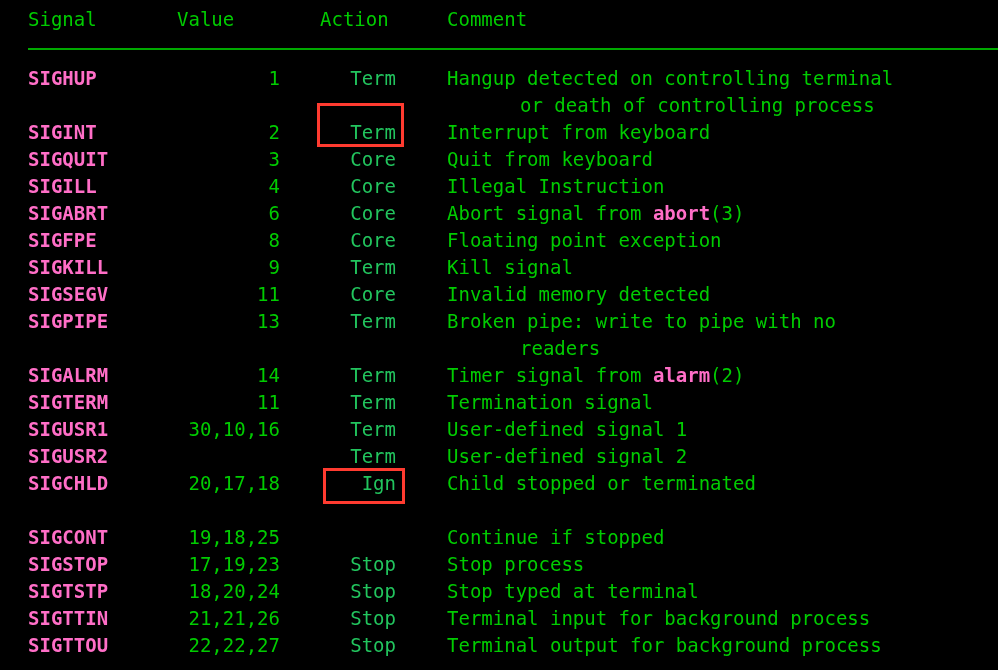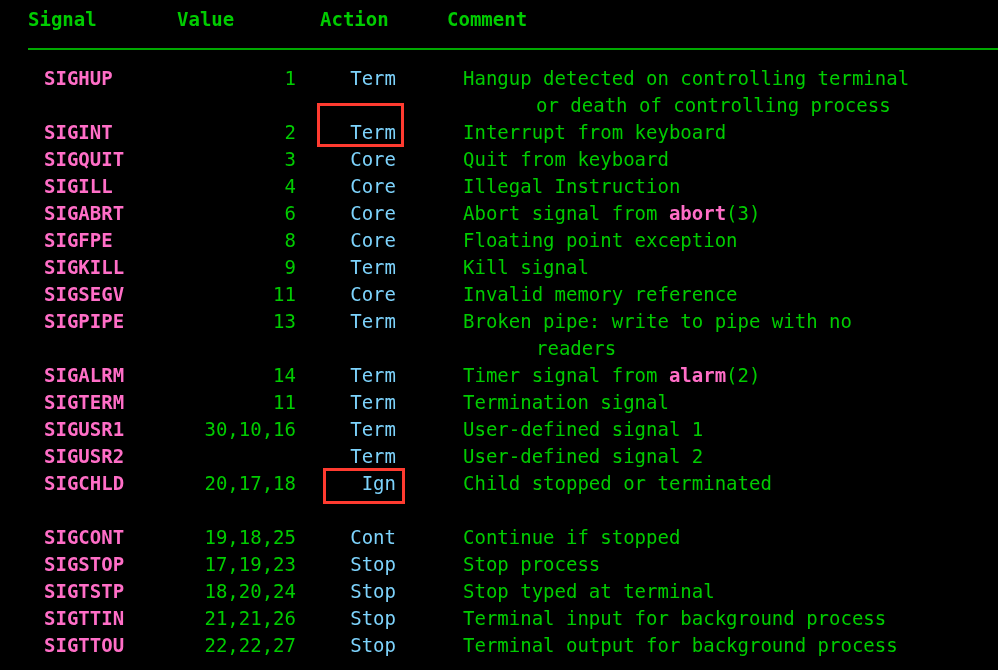--- a/index.html
+++ b/index.html
@@ -42,40 +42,39 @@
   .col-value {
     position: absolute;
     left: 28px;
     width: 252px;
     top: 0;
     text-align: right;
     color: #00cc00;
   }
   .col-action {
     position: absolute;
-    left: 16px;
+    left: 32px;
     width: 364px;
     top: 0;
     text-align: right;
-    color: #7dd3fc;
+    color: #22c55e;
   }
   .col-comment {
     position: absolute;
     left: 447px;
     top: 0;
     color: #00cc00;
   }
 
   
   .header-row {
     position: relative;
     height: 27px;
     white-space: pre;
     padding-top: 6px;
-    font-weight: bold;
   }
   .hdr {
     position: absolute;
     top: 6px;
     color: #00cc00;
   }
   .hdr-signal  { left: 28px; }
   .hdr-value   { left: 177px; }
   .hdr-action  { left: 320px; }
   .hdr-comment { left: 447px; }
@@ -88,21 +87,20 @@
     height: 2px;
     background: #00aa00;
   }
 
   
   #rows {
     position: absolute;
     left: 0;
     top: 65px;
     width: 878px;
-    padding-left: 16px;
   }
 
   
   .wrap-line {
     position: relative;
     height: 27px;
     white-space: pre;
     margin-left: 40px;
   }
   .wrap-line .col-comment {
@@ -157,30 +155,30 @@
 
   <div id="rows">
       <div class="row"><span class="col-signal">SIGHUP</span><span class="col-value">1</span><span class="col-action">Term</span><span class="col-comment">Hangup detected on controlling terminal</span></div>
       <div class="wrap-line"><span class="col-comment">or death of controlling process</span></div>
       <div class="row"><span class="col-signal">SIGINT</span><span class="col-value">2</span><span class="col-action">Term</span><span class="col-comment">Interrupt from keyboard</span></div>
       <div class="row"><span class="col-signal">SIGQUIT</span><span class="col-value">3</span><span class="col-action">Core</span><span class="col-comment">Quit from keyboard</span></div>
       <div class="row"><span class="col-signal">SIGILL</span><span class="col-value">4</span><span class="col-action">Core</span><span class="col-comment">Illegal Instruction</span></div>
       <div class="row"><span class="col-signal">SIGABRT</span><span class="col-value">6</span><span class="col-action">Core</span><span class="col-comment">Abort signal from <span class="ref">abort</span>(3)</span></div>
       <div class="row"><span class="col-signal">SIGFPE</span><span class="col-value">8</span><span class="col-action">Core</span><span class="col-comment">Floating point exception</span></div>
       <div class="row"><span class="col-signal">SIGKILL</span><span class="col-value">9</span><span class="col-action">Term</span><span class="col-comment">Kill signal</span></div>
-      <div class="row"><span class="col-signal">SIGSEGV</span><span class="col-value">11</span><span class="col-action">Core</span><span class="col-comment">Invalid memory reference</span></div>
+      <div class="row"><span class="col-signal">SIGSEGV</span><span class="col-value">11</span><span class="col-action">Core</span><span class="col-comment">Invalid memory detected</span></div>
       <div class="row"><span class="col-signal">SIGPIPE</span><span class="col-value">13</span><span class="col-action">Term</span><span class="col-comment">Broken pipe: write to pipe with no</span></div>
       <div class="wrap-line"><span class="col-comment">readers</span></div>
       <div class="row"><span class="col-signal">SIGALRM</span><span class="col-value">14</span><span class="col-action">Term</span><span class="col-comment">Timer signal from <span class="ref">alarm</span>(2)</span></div>
       <div class="row"><span class="col-signal">SIGTERM</span><span class="col-value">11</span><span class="col-action">Term</span><span class="col-comment">Termination signal</span></div>
       <div class="row"><span class="col-signal">SIGUSR1</span><span class="col-value">30,10,16</span><span class="col-action">Term</span><span class="col-comment">User-defined signal 1</span></div>
       <div class="row"><span class="col-signal">SIGUSR2</span><span class="col-action">Term</span><span class="col-comment">User-defined signal 2</span></div>
       <div class="row"><span class="col-signal">SIGCHLD</span><span class="col-value">20,17,18</span><span class="col-action">Ign</span><span class="col-comment">Child stopped or terminated</span></div>
       <div class="spacer"></div>
-      <div class="row"><span class="col-signal">SIGCONT</span><span class="col-value">19,18,25</span><span class="col-action">Cont</span><span class="col-comment">Continue if stopped</span></div>
+      <div class="row"><span class="col-signal">SIGCONT</span><span class="col-value">19,18,25</span><span class="col-comment">Continue if stopped</span></div>
       <div class="row"><span class="col-signal">SIGSTOP</span><span class="col-value">17,19,23</span><span class="col-action">Stop</span><span class="col-comment">Stop process</span></div>
       <div class="row"><span class="col-signal">SIGTSTP</span><span class="col-value">18,20,24</span><span class="col-action">Stop</span><span class="col-comment">Stop typed at terminal</span></div>
       <div class="row"><span class="col-signal">SIGTTIN</span><span class="col-value">21,21,26</span><span class="col-action">Stop</span><span class="col-comment">Terminal input for background process</span></div>
       <div class="row"><span class="col-signal">SIGTTOU</span><span class="col-value">22,22,27</span><span class="col-action">Stop</span><span class="col-comment">Terminal output for background process</span></div>
     </div>
 
   <div class="hl-box" id="hl-term"></div>
   <div class="hl-box" id="hl-ign"></div>
 
 </div>

